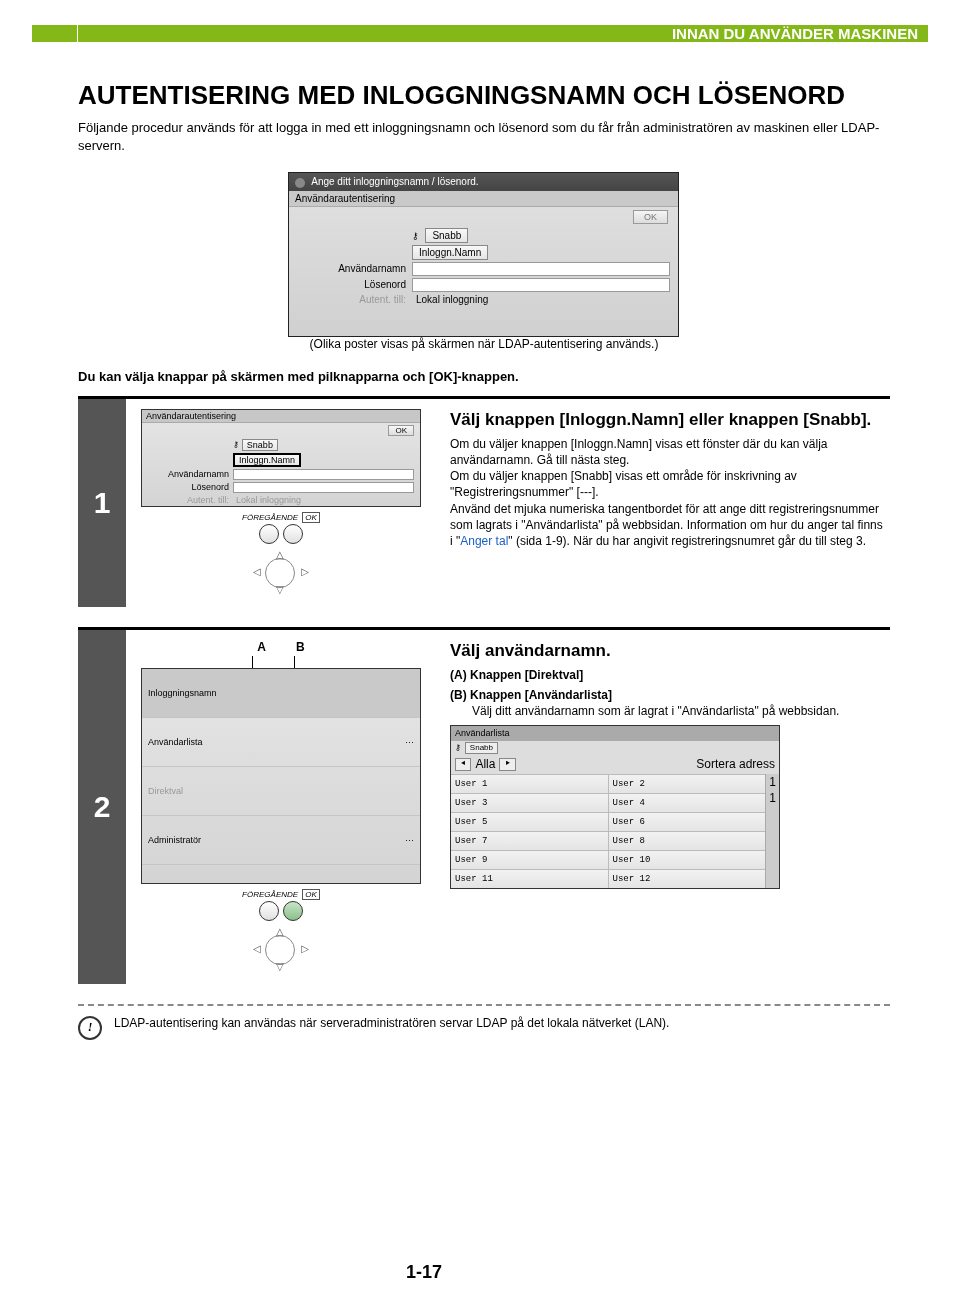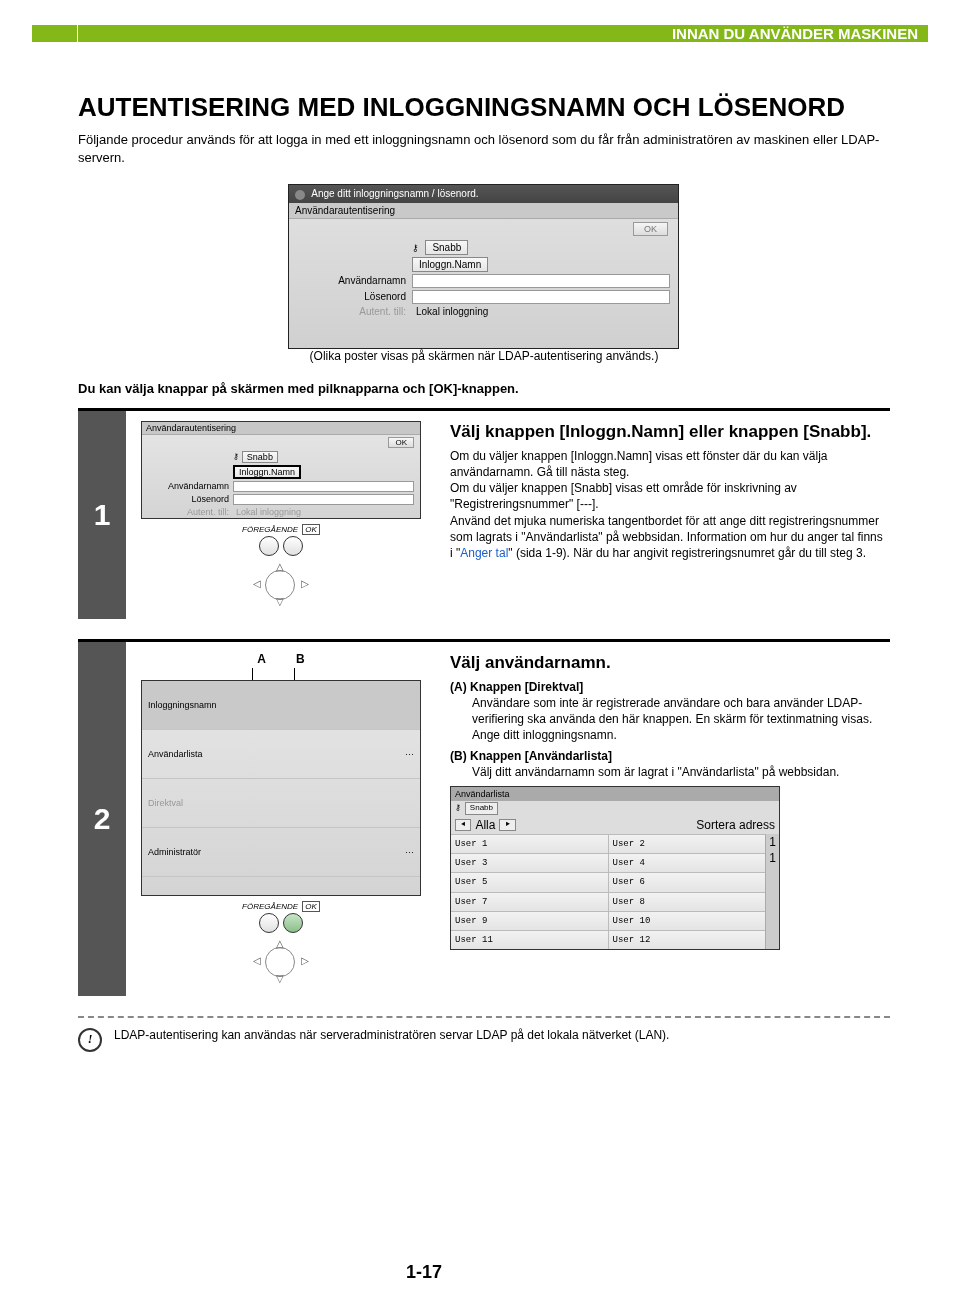--- a/index.html
+++ b/index.html
@@ -29,21 +29,21 @@
     color: #fff;
     font-weight: bold;
     font-size: 15px;
     text-align: right;
     line-height: 17px;
     padding-right: 10px;
   }
   .main {
     position: absolute;
     left: 78px;
-    top: 92px;
+    top: 80px;
     width: 812px;
   }
   h1 { font-size: 26px; font-weight: bold; margin-bottom: 8px; line-height: 1.2; }
   .intro { font-size: 13px; line-height: 1.35; margin-bottom: 18px; }
 
   
   .panel1 {
     width: 391px;
     margin-left: 210px;
     border: 1px solid #222;
@@ -401,21 +401,20 @@
             <span class="tri lf">◁</span>
             <span class="tri rt">▷</span>
           </div>
         </div>
       </div>
     </div>
     <div class="steptext">
       <h2>Välj användarnamn.</h2>
       <div>
         <span class="itemlabel">(A) Knappen [Direktval]</span><br>
-        <span style="display:block; padding-left:22px;">Användare som inte är registrerade användare och bara använder LDAP-verifiering ska använda den här knappen. En skärm för textinmatning visas. Ange ditt inloggningsnamn.</span>
       </div>
       <div style="margin-top:4px;">
         <span class="itemlabel">(B) Knappen [Användarlista]</span><br>
         <span style="display:block; padding-left:22px;">Välj ditt användarnamn som är lagrat i "Användarlista" på webbsidan.</span>
       </div>
 
       <div class="userlist">
         <div class="uh">Användarlista</div>
         <div class="nav">
           <span style="font-size:8px;">⚷</span>

